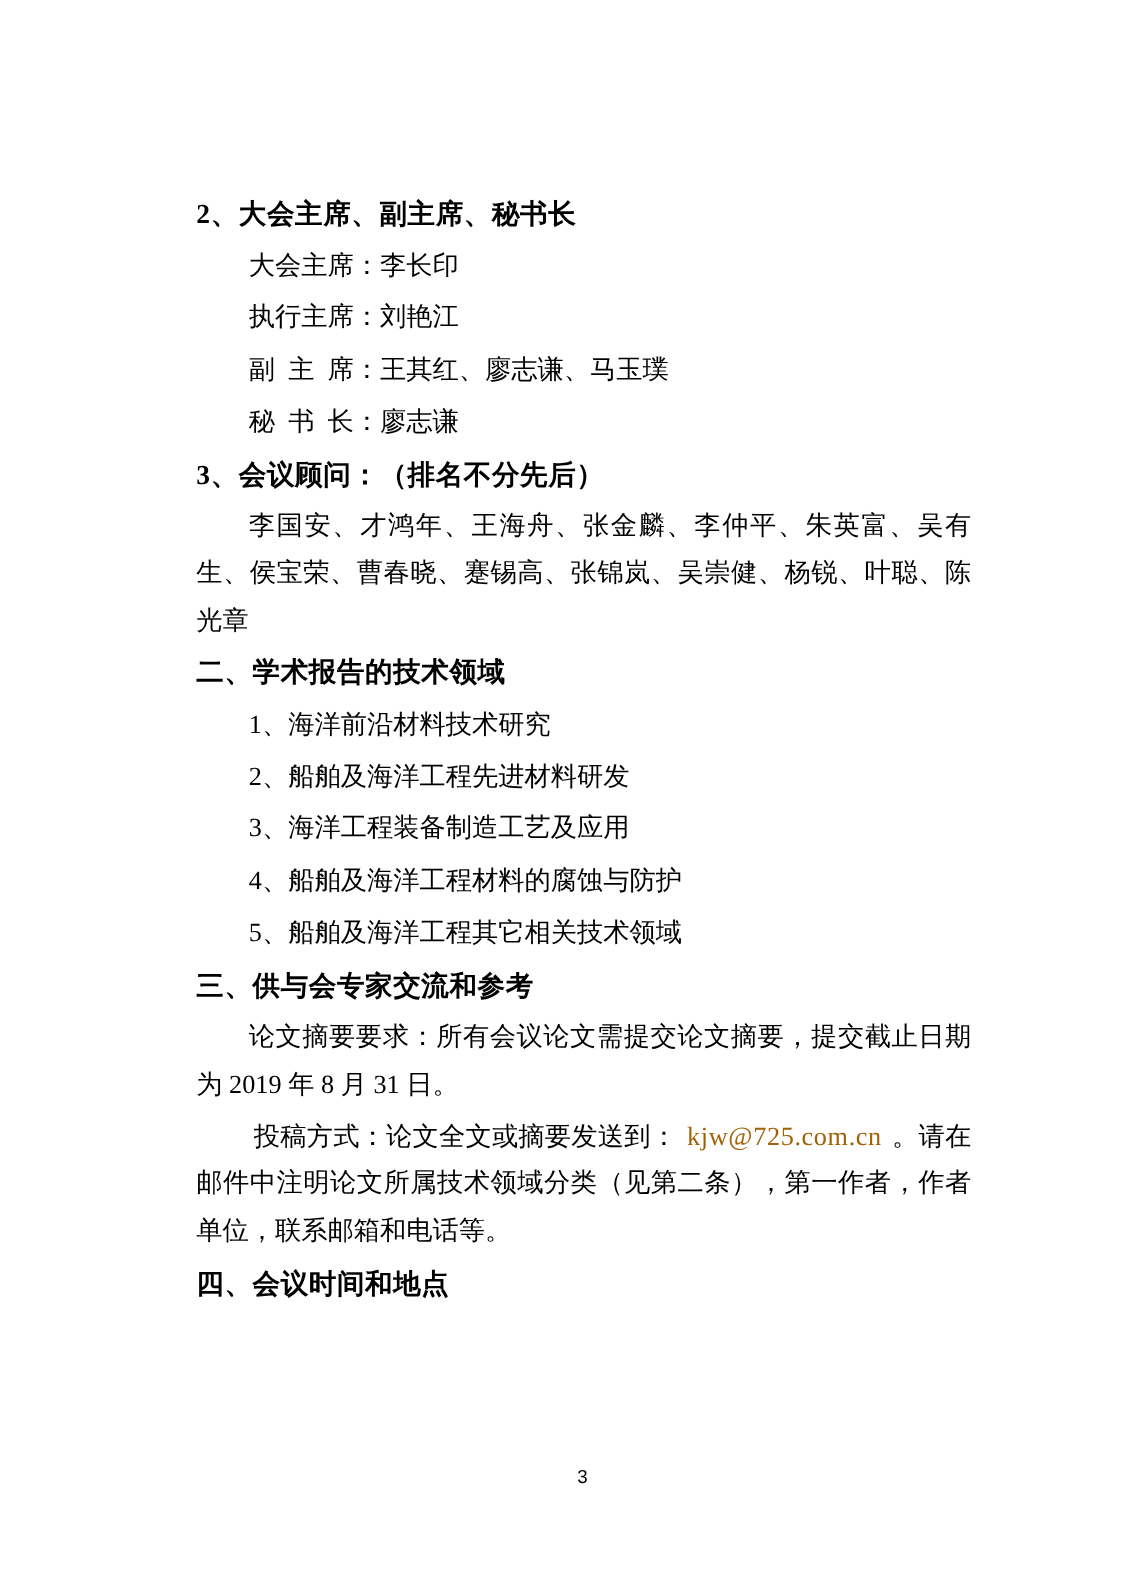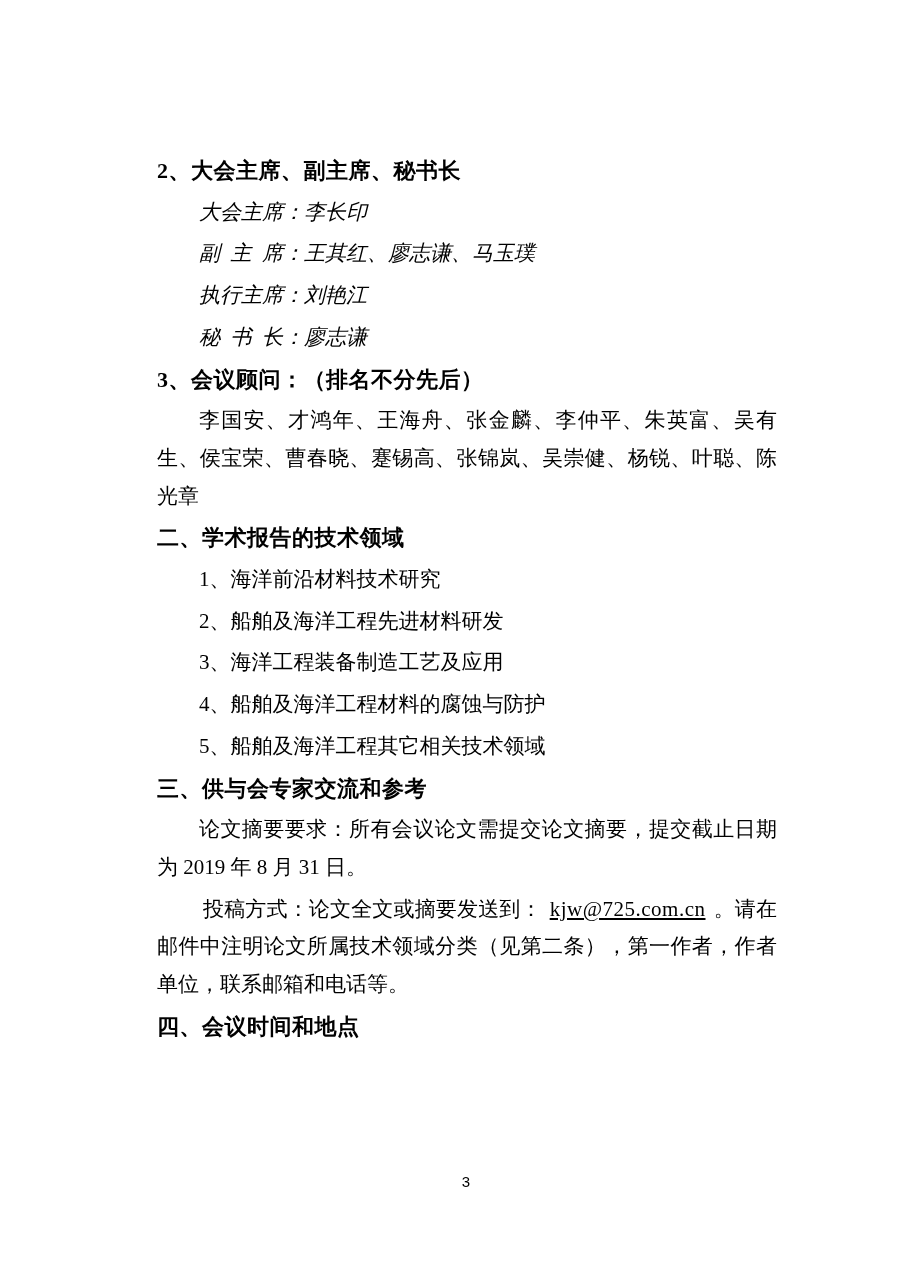--- a/index.html
+++ b/index.html
@@ -24,25 +24,23 @@
   .heading {
     font-weight: bold;
     font-size: 22px;
     letter-spacing: 0.5px;
   }
   .indent { text-indent: 2em; }
   .justify { text-align: justify; }
   .officer-line {
     text-indent: 2em;
     white-space: pre-wrap;
-    font-style: italic;
   }
   .email-link {
-    color: #000000;
-    text-decoration: underline;
+    color: #a16207;
     letter-spacing: 0.5px;
     cursor: pointer;
   }
   .footer {
     position: absolute;
     top: 1157px;
     left: 0;
     width: 900px;
     text-align: center;
     font-size: 15px;
@@ -51,22 +49,22 @@
   }
 </style>
 </head>
 <body>
 
 <div class="page">
   <div class="content">
 
     <div class="heading">2、大会主席、副主席、秘书长</div>
     <div class="officer-line">大会主席：李长印</div>
+    <div class="officer-line">执行主席：刘艳江</div>
     <div class="officer-line">副  主  席：王其红、廖志谦、马玉璞</div>
-    <div class="officer-line">执行主席：刘艳江</div>
     <div class="officer-line">秘  书  长：廖志谦</div>
 
     <div class="heading">3、会议顾问：（排名不分先后）</div>
     <div class="indent justify">李国安、才鸿年、王海舟、张金麟、李仲平、朱英富、吴有生、侯宝荣、曹春晓、蹇锡高、张锦岚、吴崇健、杨锐、叶聪、陈光章</div>
 
     <div class="heading">二、学术报告的技术领域</div>
     <div class="indent">1、海洋前沿材料技术研究</div>
     <div class="indent">2、船舶及海洋工程先进材料研发</div>
     <div class="indent">3、海洋工程装备制造工艺及应用</div>
     <div class="indent">4、船舶及海洋工程材料的腐蚀与防护</div>

